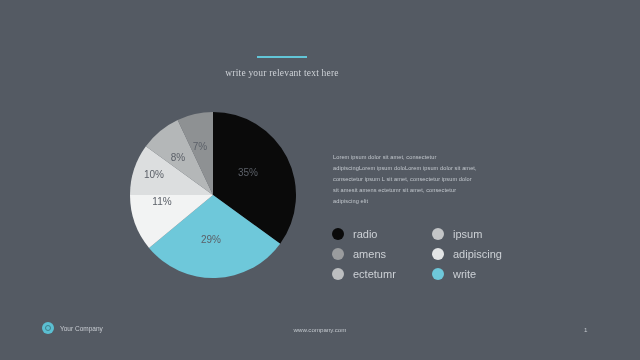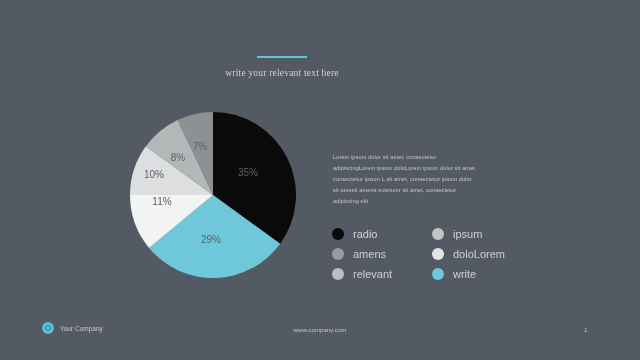--- a/index.html
+++ b/index.html
@@ -184,25 +184,25 @@
       <div class="legend-item">
         <span class="legend-dot" style="background: rgb(195, 197, 199);"></span>
         <span class="legend-label">ipsum</span>
       </div>
       <div class="legend-item">
         <span class="legend-dot" style="background: rgb(154, 156, 158);"></span>
         <span class="legend-label">amens</span>
       </div>
       <div class="legend-item">
         <span class="legend-dot" style="background: rgb(227, 229, 230);"></span>
-        <span class="legend-label">doloLorem</span>
+        <span class="legend-label">adipiscing</span>
       </div>
       <div class="legend-item">
         <span class="legend-dot" style="background: rgb(188, 190, 192);"></span>
-        <span class="legend-label">relevant</span>
+        <span class="legend-label">ectetumr</span>
       </div>
       <div class="legend-item">
         <span class="legend-dot" style="background: rgb(110, 200, 218);"></span>
         <span class="legend-label">write</span>
       </div>
     </div>
 
   <div class="footer-brand">
     <span class="brand-mark"></span>
     <span class="brand-name">Your Company</span>

